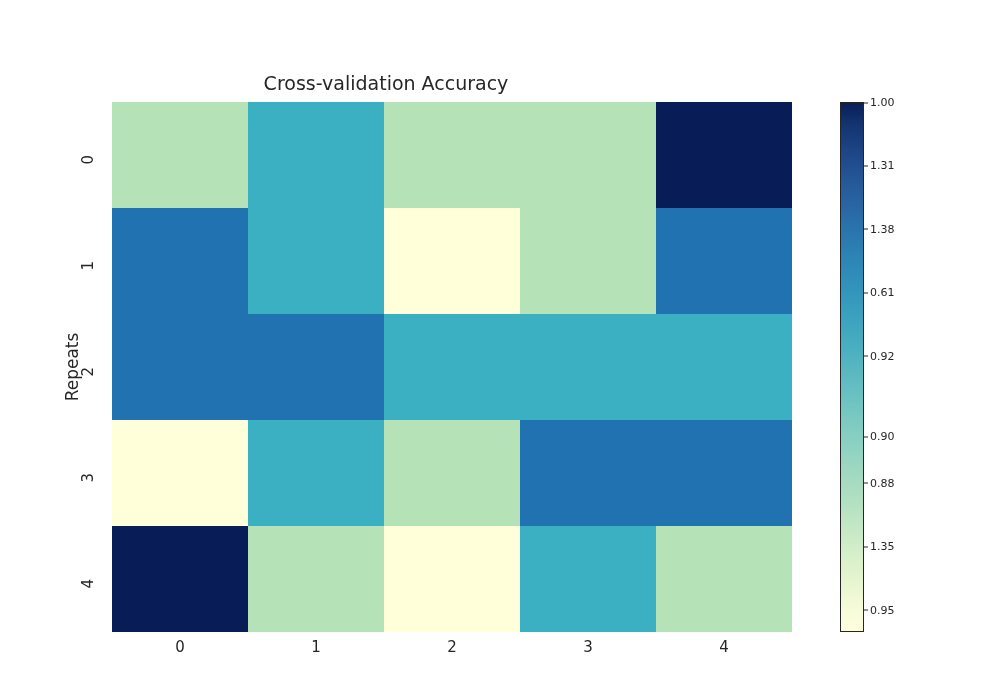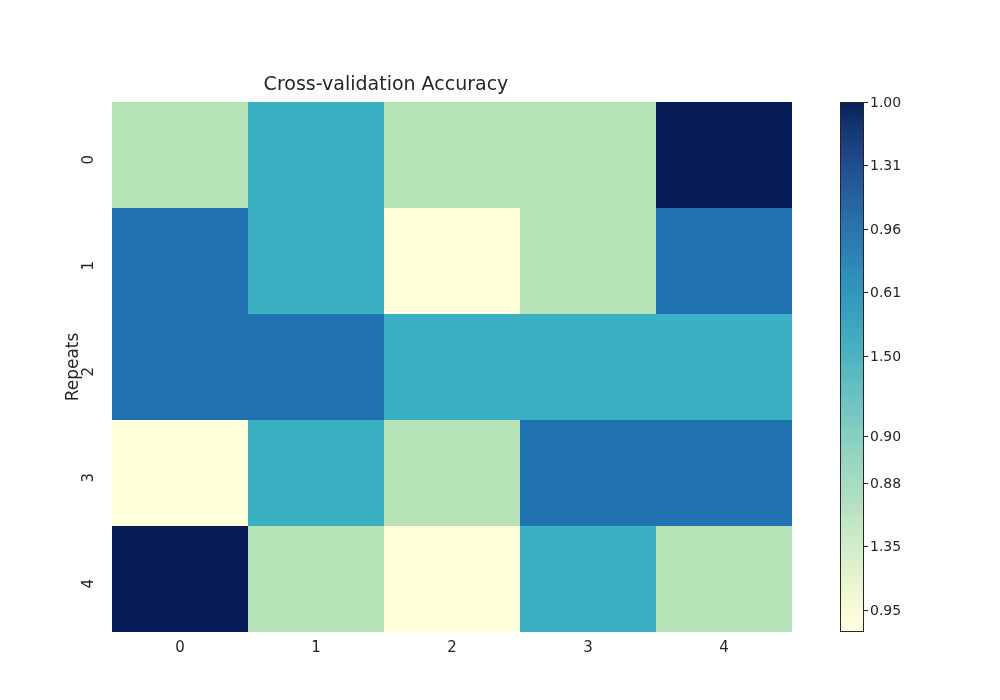--- a/index.html
+++ b/index.html
@@ -134,21 +134,21 @@
     position: absolute;
     left: 870px;
     top: 82px;
     width: 60px;
     height: 530px;
   }
   .cbar-tick {
     position: absolute;
     left: 0;
     transform: translateY(-50%);
-    font-size: 14px;
+    font-size: 11px;
     color: #262626;
   }
   .cbar-tick::before {
     content: "";
     position: absolute;
     left: -6px;
     top: 50%;
     width: 4px;
     height: 1px;
     background: #262626;
@@ -211,20 +211,20 @@
     </div>
 
   <div class="colorbar-area">
     <div class="colorbar"></div>
   </div>
   <div class="cbar-ticks" id="cbarticks">
       <div class="cbar-tick" style="top: 507.784px;">0.95</div>
       <div class="cbar-tick" style="top: 444.311px;">1.35</div>
       <div class="cbar-tick" style="top: 380.838px;">0.88</div>
       <div class="cbar-tick" style="top: 334px;">0.90</div>
-      <div class="cbar-tick" style="top: 253.892px;">1.50</div>
+      <div class="cbar-tick" style="top: 253.892px;">0.92</div>
       <div class="cbar-tick" style="top: 190.419px;">0.61</div>
-      <div class="cbar-tick" style="top: 126.946px;">0.96</div>
+      <div class="cbar-tick" style="top: 126.946px;">1.38</div>
       <div class="cbar-tick" style="top: 63.4731px;">1.31</div>
       <div class="cbar-tick" style="top: 0px;">1.00</div>
     </div>
 
 </div>
 
 </body></html>

